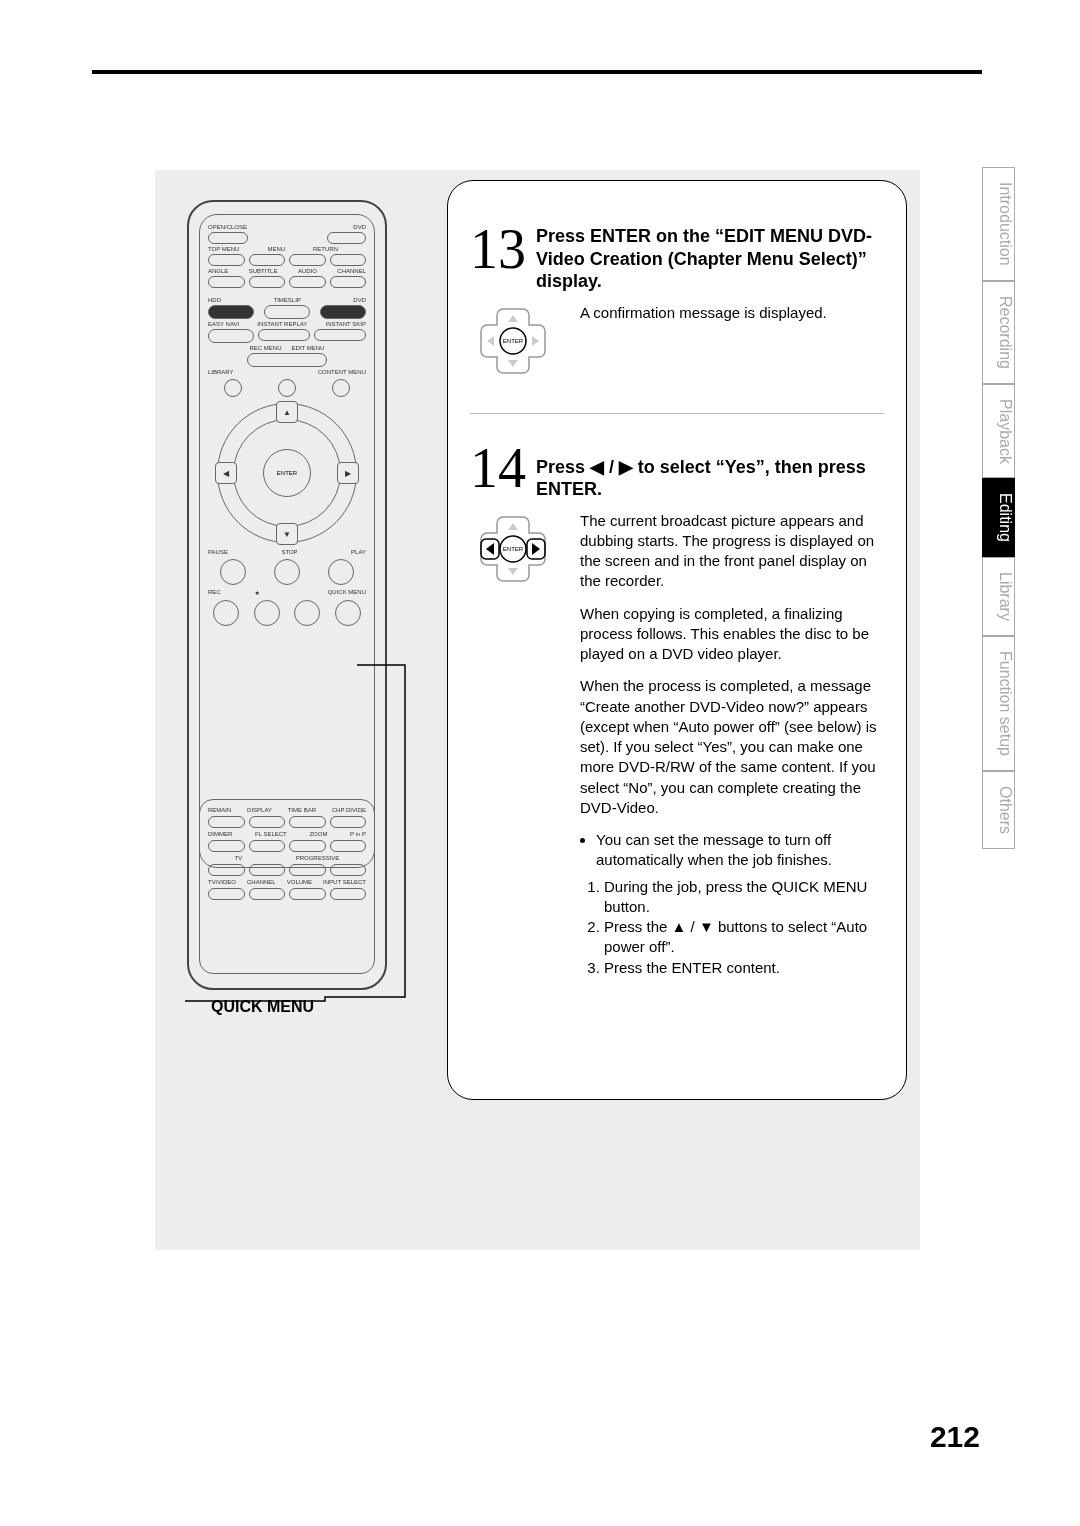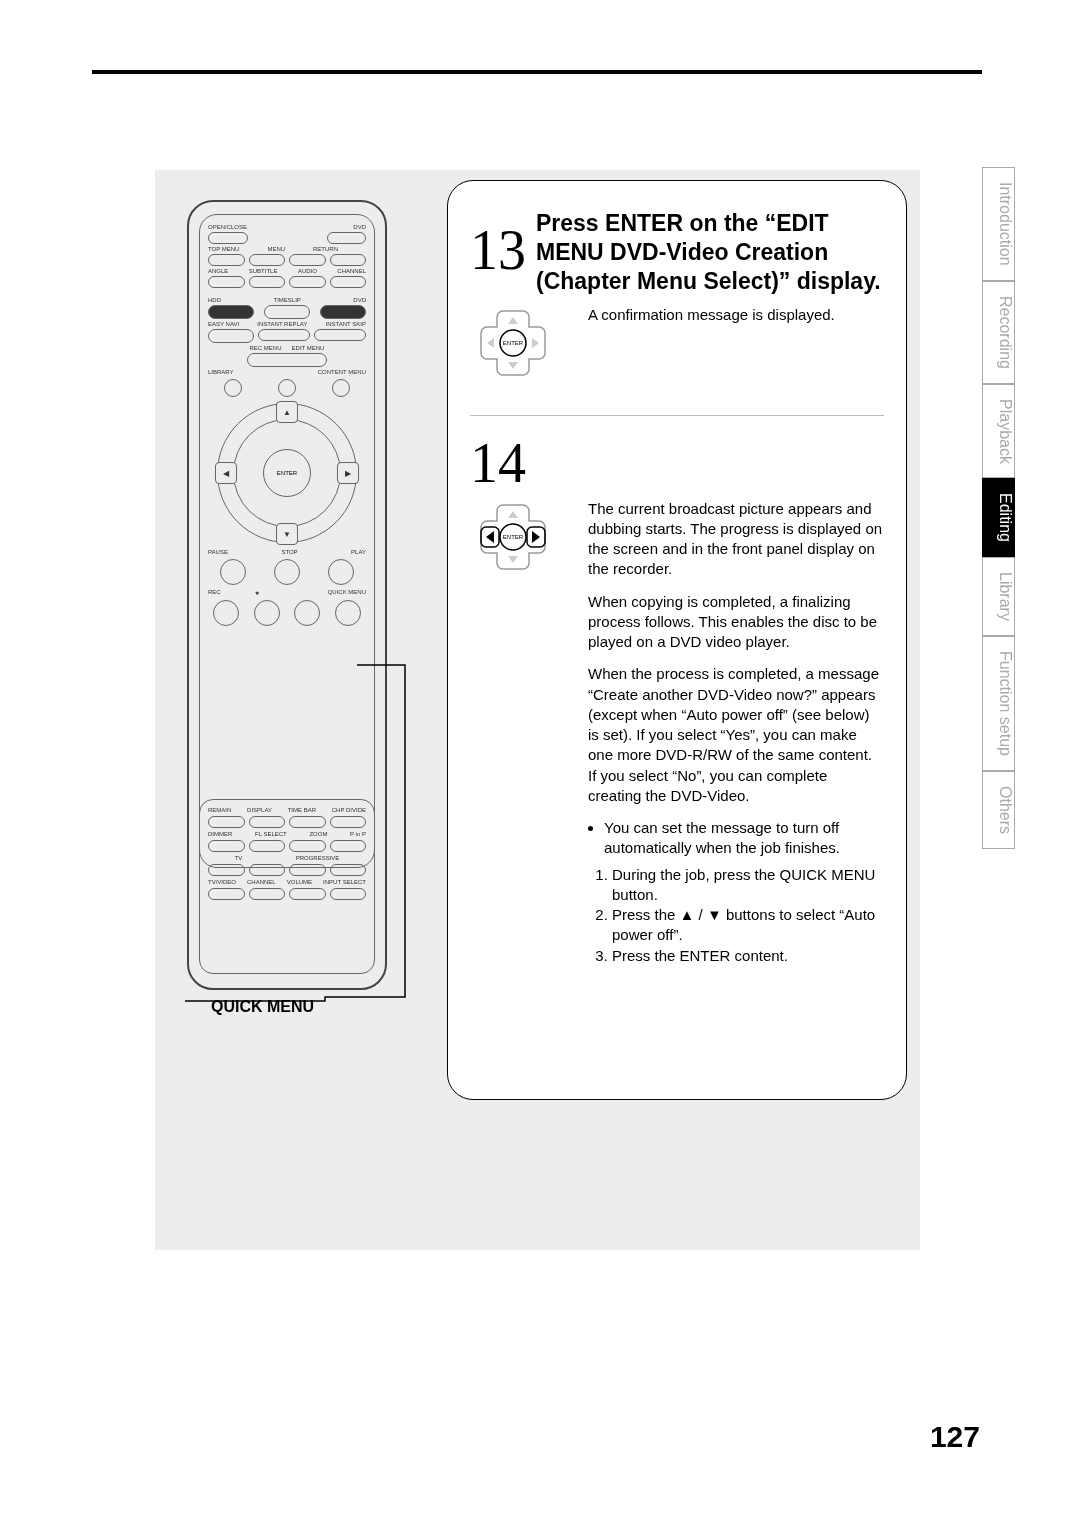--- a/index.html
+++ b/index.html
@@ -158,28 +158,28 @@
     margin-bottom: 6px;
   }
   .stepnum {
     font-size: 56px;
     font-weight: 400;
     line-height: 0.9;
     font-family: "Times New Roman", serif;
   }
   .steptitle {
     font-weight: bold;
-    font-size: 23px;
+    font-size: 18px;
     line-height: 1.25;
-    margin-top: 4px;
+    margin-top: 20px;
   }
   .step-row {
     display:flex;
     align-items:flex-start;
-    gap: 32px;
+    gap: 24px;
     margin-top: 10px;
   }
   .dpad-sm {
     width: 86px;
     flex: 0 0 86px;
   }
   .bodytext {
     font-size: 15px;
     line-height: 1.35;
   }
@@ -414,20 +414,23 @@
         </div>
         <div class="bodytext">
           <p>A confirmation message is displayed.</p>
         </div>
       </div>
 
       <hr class="sep">
 
       <div class="step">
         <div class="stepnum">14</div>
+        <div class="steptitle">
+          <span>Press </span><span>◀</span> / <span>▶</span><span> to select “Yes”, then press ENTER.</span>
+        </div>
       </div>
       <div class="step-row">
         <div class="dpad-sm">
           <svg class="dpad-svg" viewBox="0 0 86 80">
             <g fill="none" stroke="#999" stroke-width="1.5">
               <path d="M33 6 h20 a6 6 0 0 1 6 6 v10 h10 a6 6 0 0 1 6 6 v20 a6 6 0 0 1 -6 6 h-10 v10 a6 6 0 0 1 -6 6 h-20 a6 6 0 0 1 -6 -6 v-10 h-10 a6 6 0 0 1 -6 -6 v-20 a6 6 0 0 1 6 -6 h10 v-10 a6 6 0 0 1 6 -6 z"></path>
               <polygon points="43,12 38,19 48,19" fill="#ccc" stroke="none"></polygon>
               <polygon points="43,64 38,57 48,57" fill="#ccc" stroke="none"></polygon>
             </g>
 
@@ -452,14 +455,14 @@
               <span>Press the </span><span>▲</span> / <span>▼</span><span> buttons to select “Auto power off”.</span>
             </li>
             <li>Press the ENTER content.</li>
           </ol>
         </div>
       </div>
 
     </div>
   </div>
 
-  <div class="page-number">127</div>
+  <div class="page-number">212</div>
 </div>
 
 </body></html>

